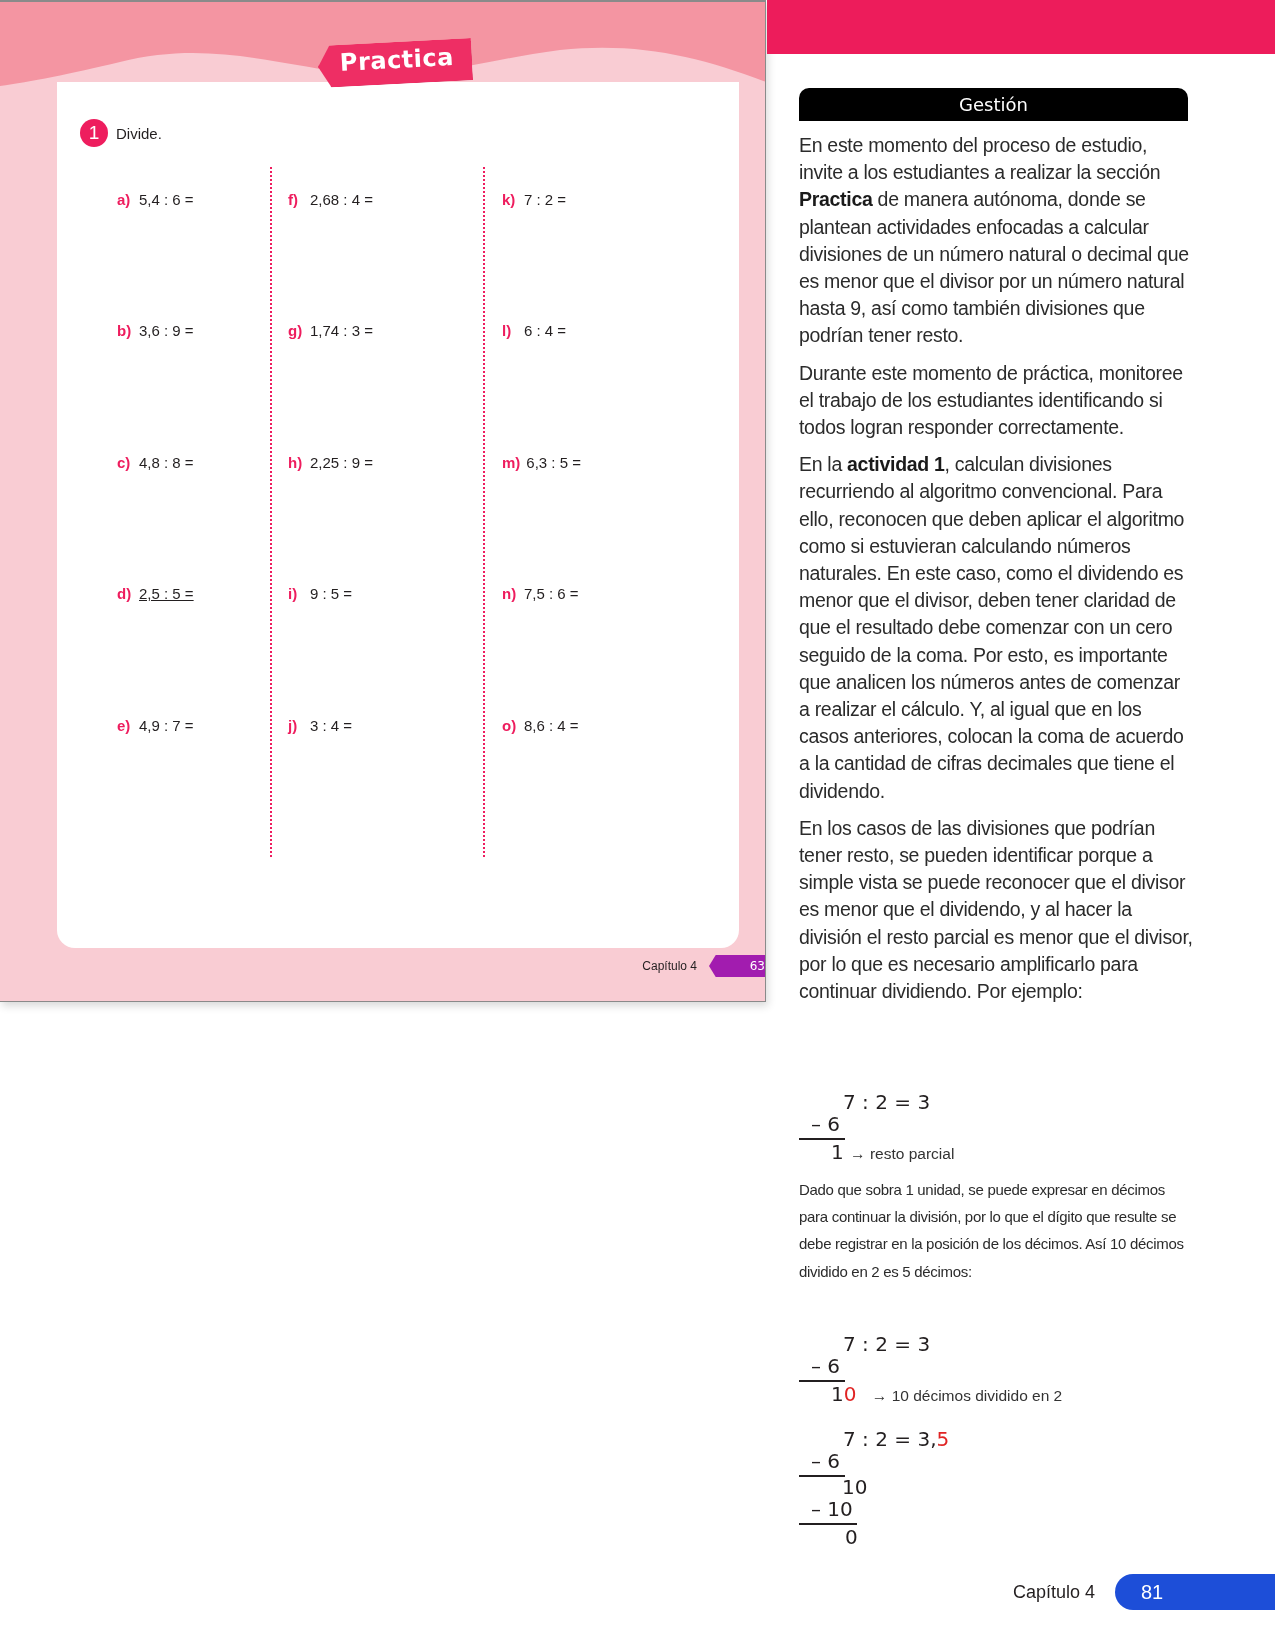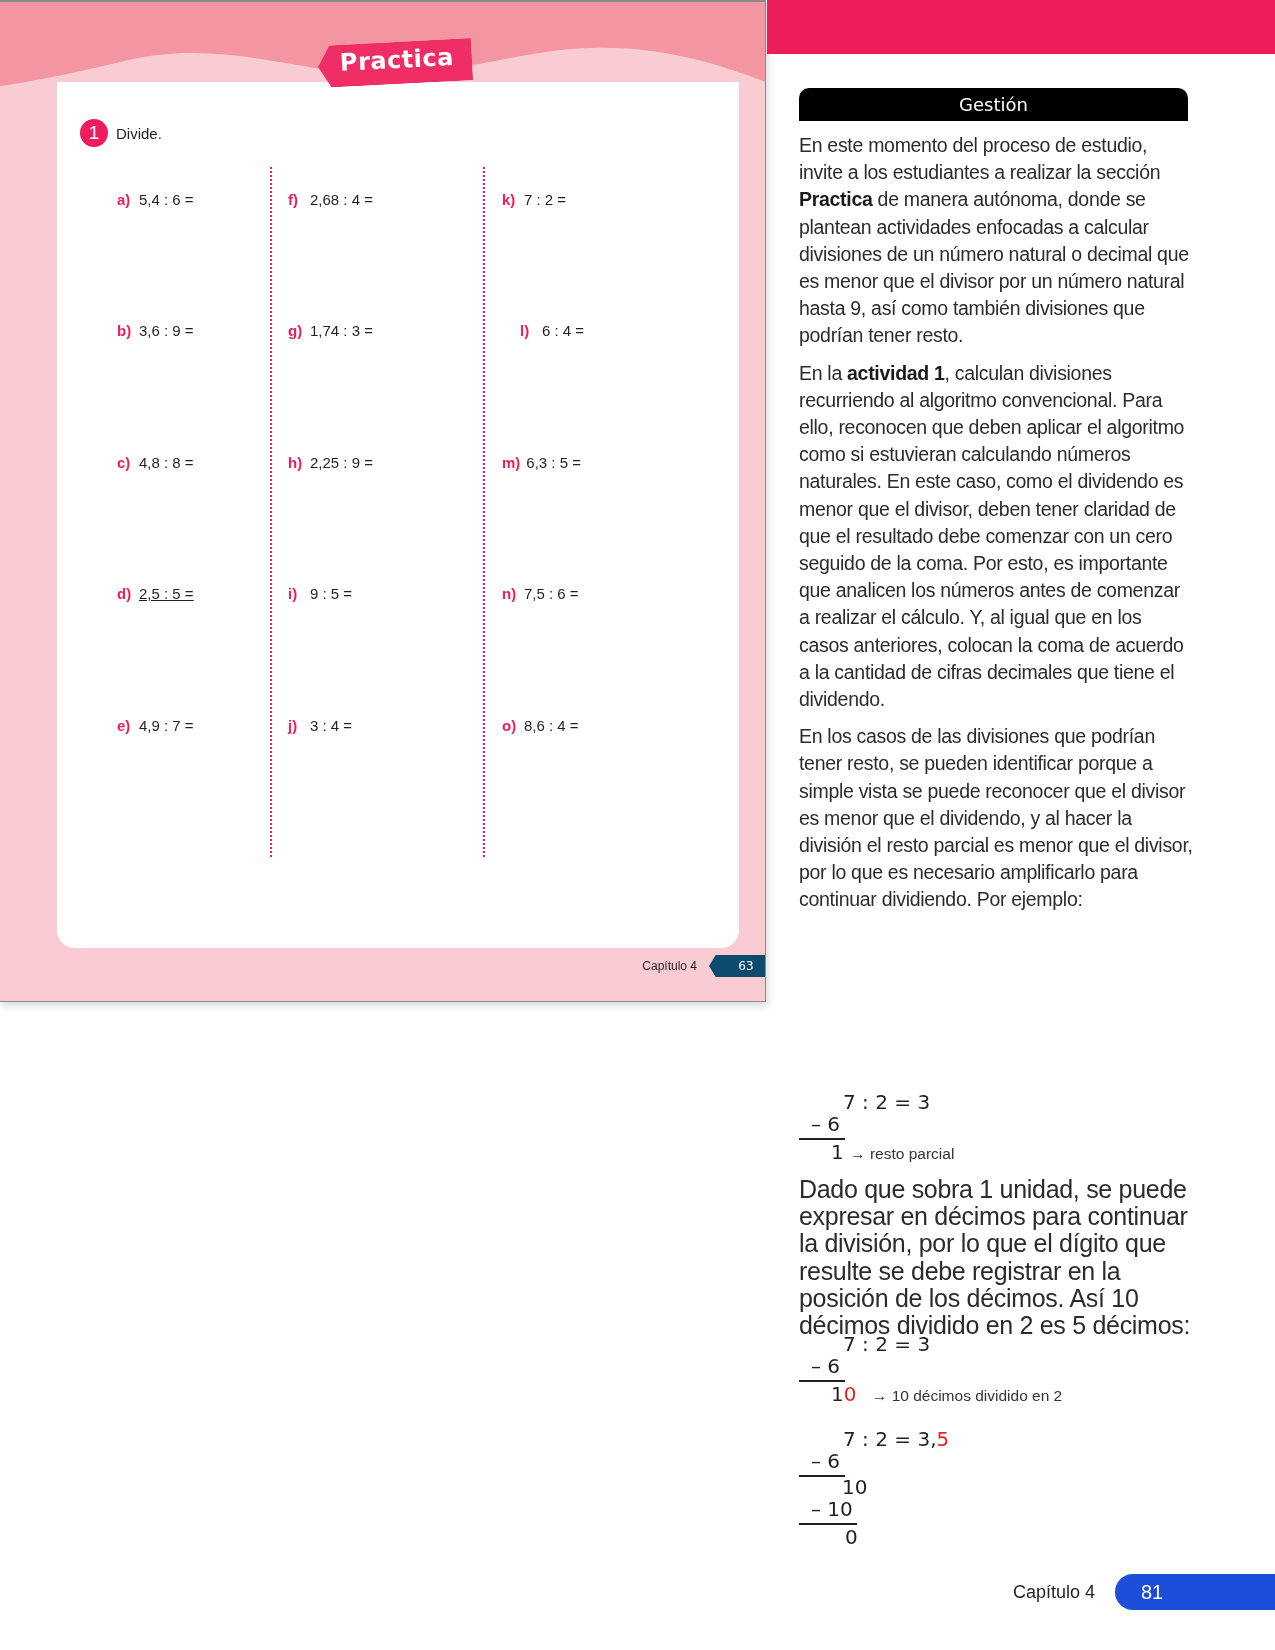--- a/index.html
+++ b/index.html
@@ -24,22 +24,22 @@
                display:flex; align-items:center; justify-content:center; font-family:"Liberation Sans", sans-serif; }
   .activity-instr { font-size:15px; font-family:"Liberation Sans", sans-serif; color:#231f20; }
 
   .col-divider { position:absolute; top:165px; height:690px; width:0; border-left:2px dotted #ee1d5e; }
 
   .exercise { position:absolute; font-family:"Liberation Sans", sans-serif; font-size:15px; color:#231f20; white-space:nowrap; }
   .exercise .ex-label { color:#ee1d5e; font-weight:bold; margin-right:6px; display:inline-block; min-width:16px; }
 
   .left-footer { position:absolute; right:0; top:953px; display:flex; align-items:center; }
   .left-footer .chap { font-family:"Liberation Sans", sans-serif; font-size:12px; color:#231f20; margin-right:12px; }
-  .left-footer .pg { background:#0c4a6e; color:#fff; font-size:12px; width:56px; height:22px; line-height:22px;
-               text-align:center; padding-left:18px; box-sizing:border-box; clip-path:polygon(12% 0,100% 0,100% 100%,12% 100%,0 50%); }
+  .left-footer .pg { background:#a21caf; color:#fff; font-size:12px; width:56px; height:22px; line-height:22px;
+               text-align:right; padding-left:18px; box-sizing:border-box; clip-path:polygon(12% 0,100% 0,100% 100%,12% 100%,0 50%); }
 
   
   #top-band { position:absolute; left:767px; top:0; width:508px; height:54px; background:#ed1c5b; }
   #gestion-bar { position:absolute; left:799px; top:88px; width:389px; height:33px; background:#000000;
                border-radius:10px 10px 0 0; color:#fff; font-family:"DejaVu Sans", sans-serif; font-size:18px;
                text-align:center; line-height:33px; }
   #guide-text { position:absolute; left:799px; top:132px; width:395px; font-family:"Liberation Sans", sans-serif;
                font-size:19.5px; line-height:27.2px; color:#2b2b2b; letter-spacing:-0.3px; }
   #guide-text p { margin:0 0 10px 0; }
   #guide-text b { font-weight:bold; color:#1a1a1a; }
@@ -83,58 +83,59 @@
   <div class="exercise" style="left:117px; top:583px;text-decoration:underline;"><span class="ex-label">d)</span><span>2,5 : 5 =</span></div>
   <div class="exercise" style="left:117px; top:715px;"><span class="ex-label">e)</span><span>4,9 : 7 =</span></div>
 
   <div class="exercise" style="left:288px; top:189px;"><span class="ex-label">f)</span><span>2,68 : 4 =</span></div>
   <div class="exercise" style="left:288px; top:320px;"><span class="ex-label">g)</span><span>1,74 : 3 =</span></div>
   <div class="exercise" style="left:288px; top:452px;"><span class="ex-label">h)</span><span>2,25 : 9 =</span></div>
   <div class="exercise" style="left:288px; top:583px;"><span class="ex-label">i)</span><span>9 : 5 =</span></div>
   <div class="exercise" style="left:288px; top:715px;"><span class="ex-label">j)</span><span>3 : 4 =</span></div>
 
   <div class="exercise" style="left:502px; top:189px;"><span class="ex-label">k)</span><span>7 : 2 =</span></div>
-  <div class="exercise" style="left:520px; top:320px;"><span class="ex-label">l)</span><span>6 : 4 =</span></div>
+  <div class="exercise" style="left:502px; top:320px;"><span class="ex-label">l)</span><span>6 : 4 =</span></div>
   <div class="exercise" style="left:502px; top:452px;"><span class="ex-label">m)</span><span>6,3 : 5 =</span></div>
   <div class="exercise" style="left:502px; top:583px;"><span class="ex-label">n)</span><span>7,5 : 6 =</span></div>
   <div class="exercise" style="left:502px; top:715px;"><span class="ex-label">o)</span><span>8,6 : 4 =</span></div>
 
   <div class="left-footer">
     <span class="chap">Capítulo 4</span>
     <span class="pg">63</span>
   </div>
 </div>
 
 <div id="top-band"></div>
 
 <div id="gestion-bar">Gestión</div>
 
 <div id="guide-text">
   <p><span>En este momento del proceso de estudio, invite a los estudiantes a realizar la sección </span><b>Practica</b><span> de manera autónoma, donde se plantean actividades enfocadas a calcular divisiones de un número natural o decimal que es menor que el divisor por un número natural hasta 9, así como también divisiones que podrían tener resto.</span></p>
+  <p>Durante este momento de práctica, monitoree el trabajo de los estudiantes identificando si todos logran responder correctamente.</p>
   <p><span>En la </span><b>actividad 1</b><span>, calculan divisiones recurriendo al algoritmo convencional. Para ello, reconocen que deben aplicar el algoritmo como si estuvieran calculando números naturales. En este caso, como el dividendo es menor que el divisor, deben tener claridad de que el resultado debe comenzar con un cero seguido de la coma. Por esto, es importante que analicen los números antes de comenzar a realizar el cálculo. Y, al igual que en los casos anteriores, colocan la coma de acuerdo a la cantidad de cifras decimales que tiene el dividendo.</span></p>
   <p>En los casos de las divisiones que podrían tener resto, se pueden identificar porque a simple vista se puede reconocer que el divisor es menor que el dividendo, y al hacer la división el resto parcial es menor que el divisor, por lo que es necesario amplificarlo para continuar dividiendo. Por ejemplo:</p>
 </div>
 
 <div class="calc" style="top:1090px;">
   <div class="row" style="left:44px; top:0;">
     <span>7</span>
     <span>:</span>
     <span>2</span>
     <span>=</span>
     <span>3</span>
   </div>
   <div class="row" style="left:12px; top:22px;">– 6</div>
   <div class="hline" style="left:0; top:48px; width:46px;"></div>
   <div class="row" style="left:32px; top:50px;">
     <span>1</span>
     <span class="note">→ resto parcial</span>
   </div>
 </div>
 
-<div id="guide-text-2" style="position:absolute; left:799px; top:1176px; width:395px; font-family:'Liberation Sans', sans-serif; font-size:25px; line-height:27.2px; color:#2b2b2b; letter-spacing:-0.3px;">
+<div id="guide-text-2" style="position:absolute; left:799px; top:1176px; width:395px; font-family:'Liberation Sans', sans-serif; font-size:15px; line-height:27.2px; color:#2b2b2b; letter-spacing:-0.3px;">
   <p style="margin:0;">Dado que sobra 1 unidad, se puede expresar en décimos para continuar la división, por lo que el dígito que resulte se debe registrar en la posición de los décimos. Así 10 décimos dividido en 2 es 5 décimos:</p>
 </div>
 
 <div class="calc" style="top:1332px;">
   <div class="row" style="left:44px; top:0;">
     <span>7</span>
     <span>:</span>
     <span>2</span>
     <span>=</span>
     <span>3</span>

